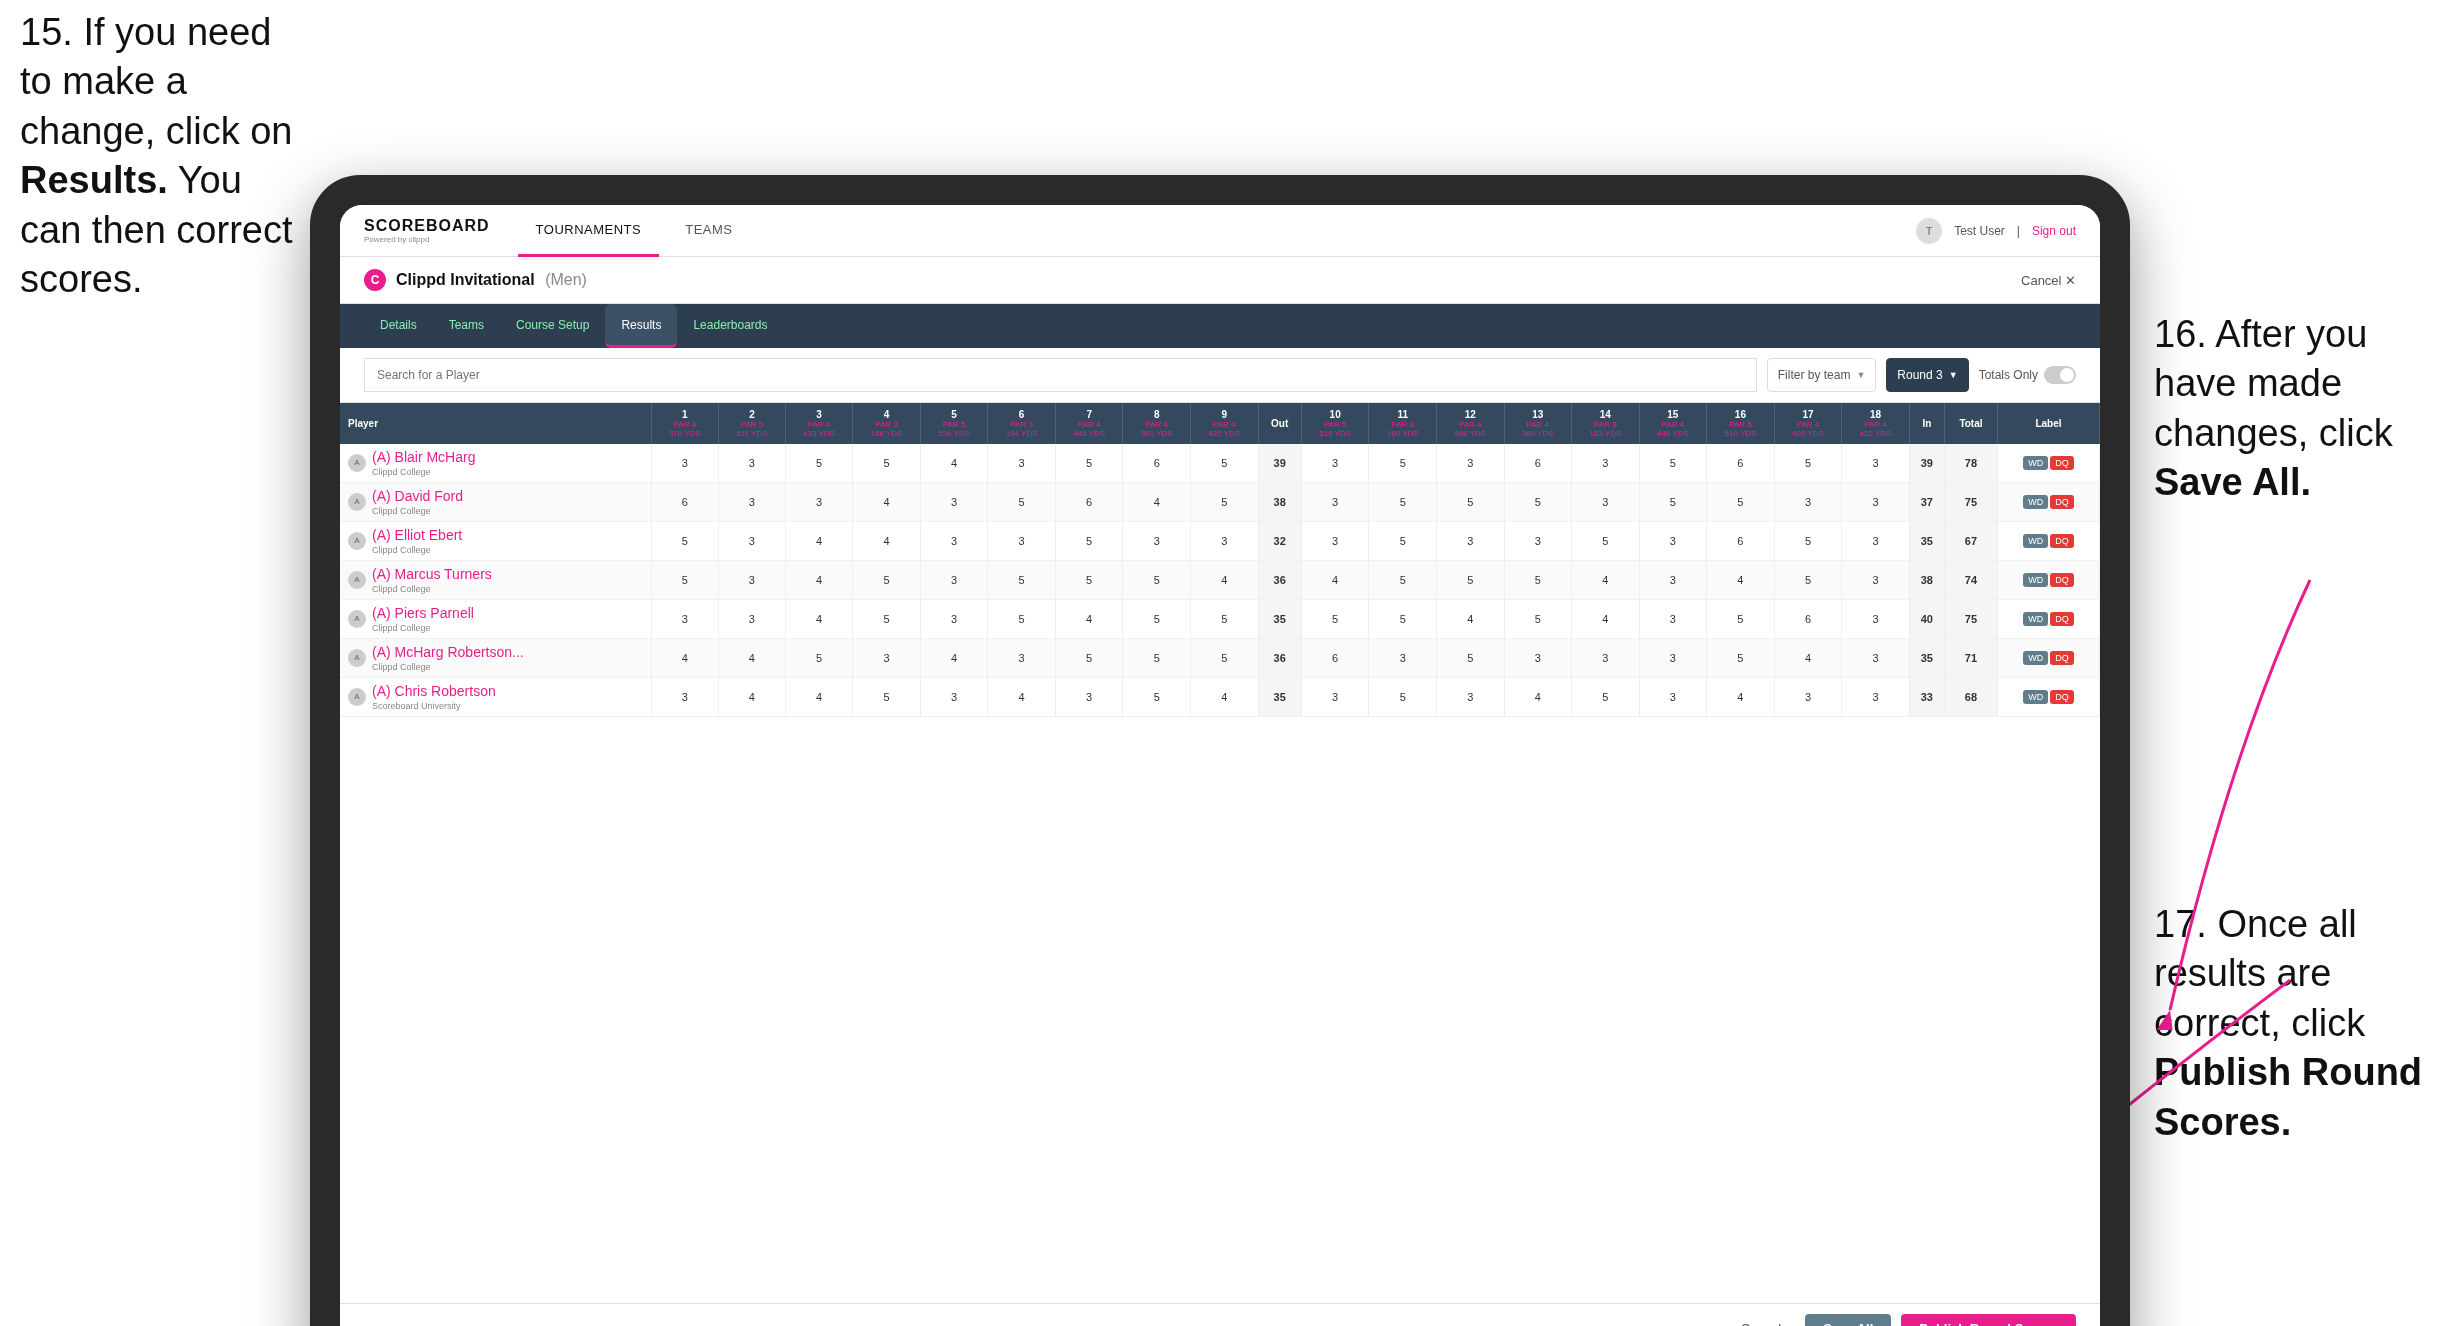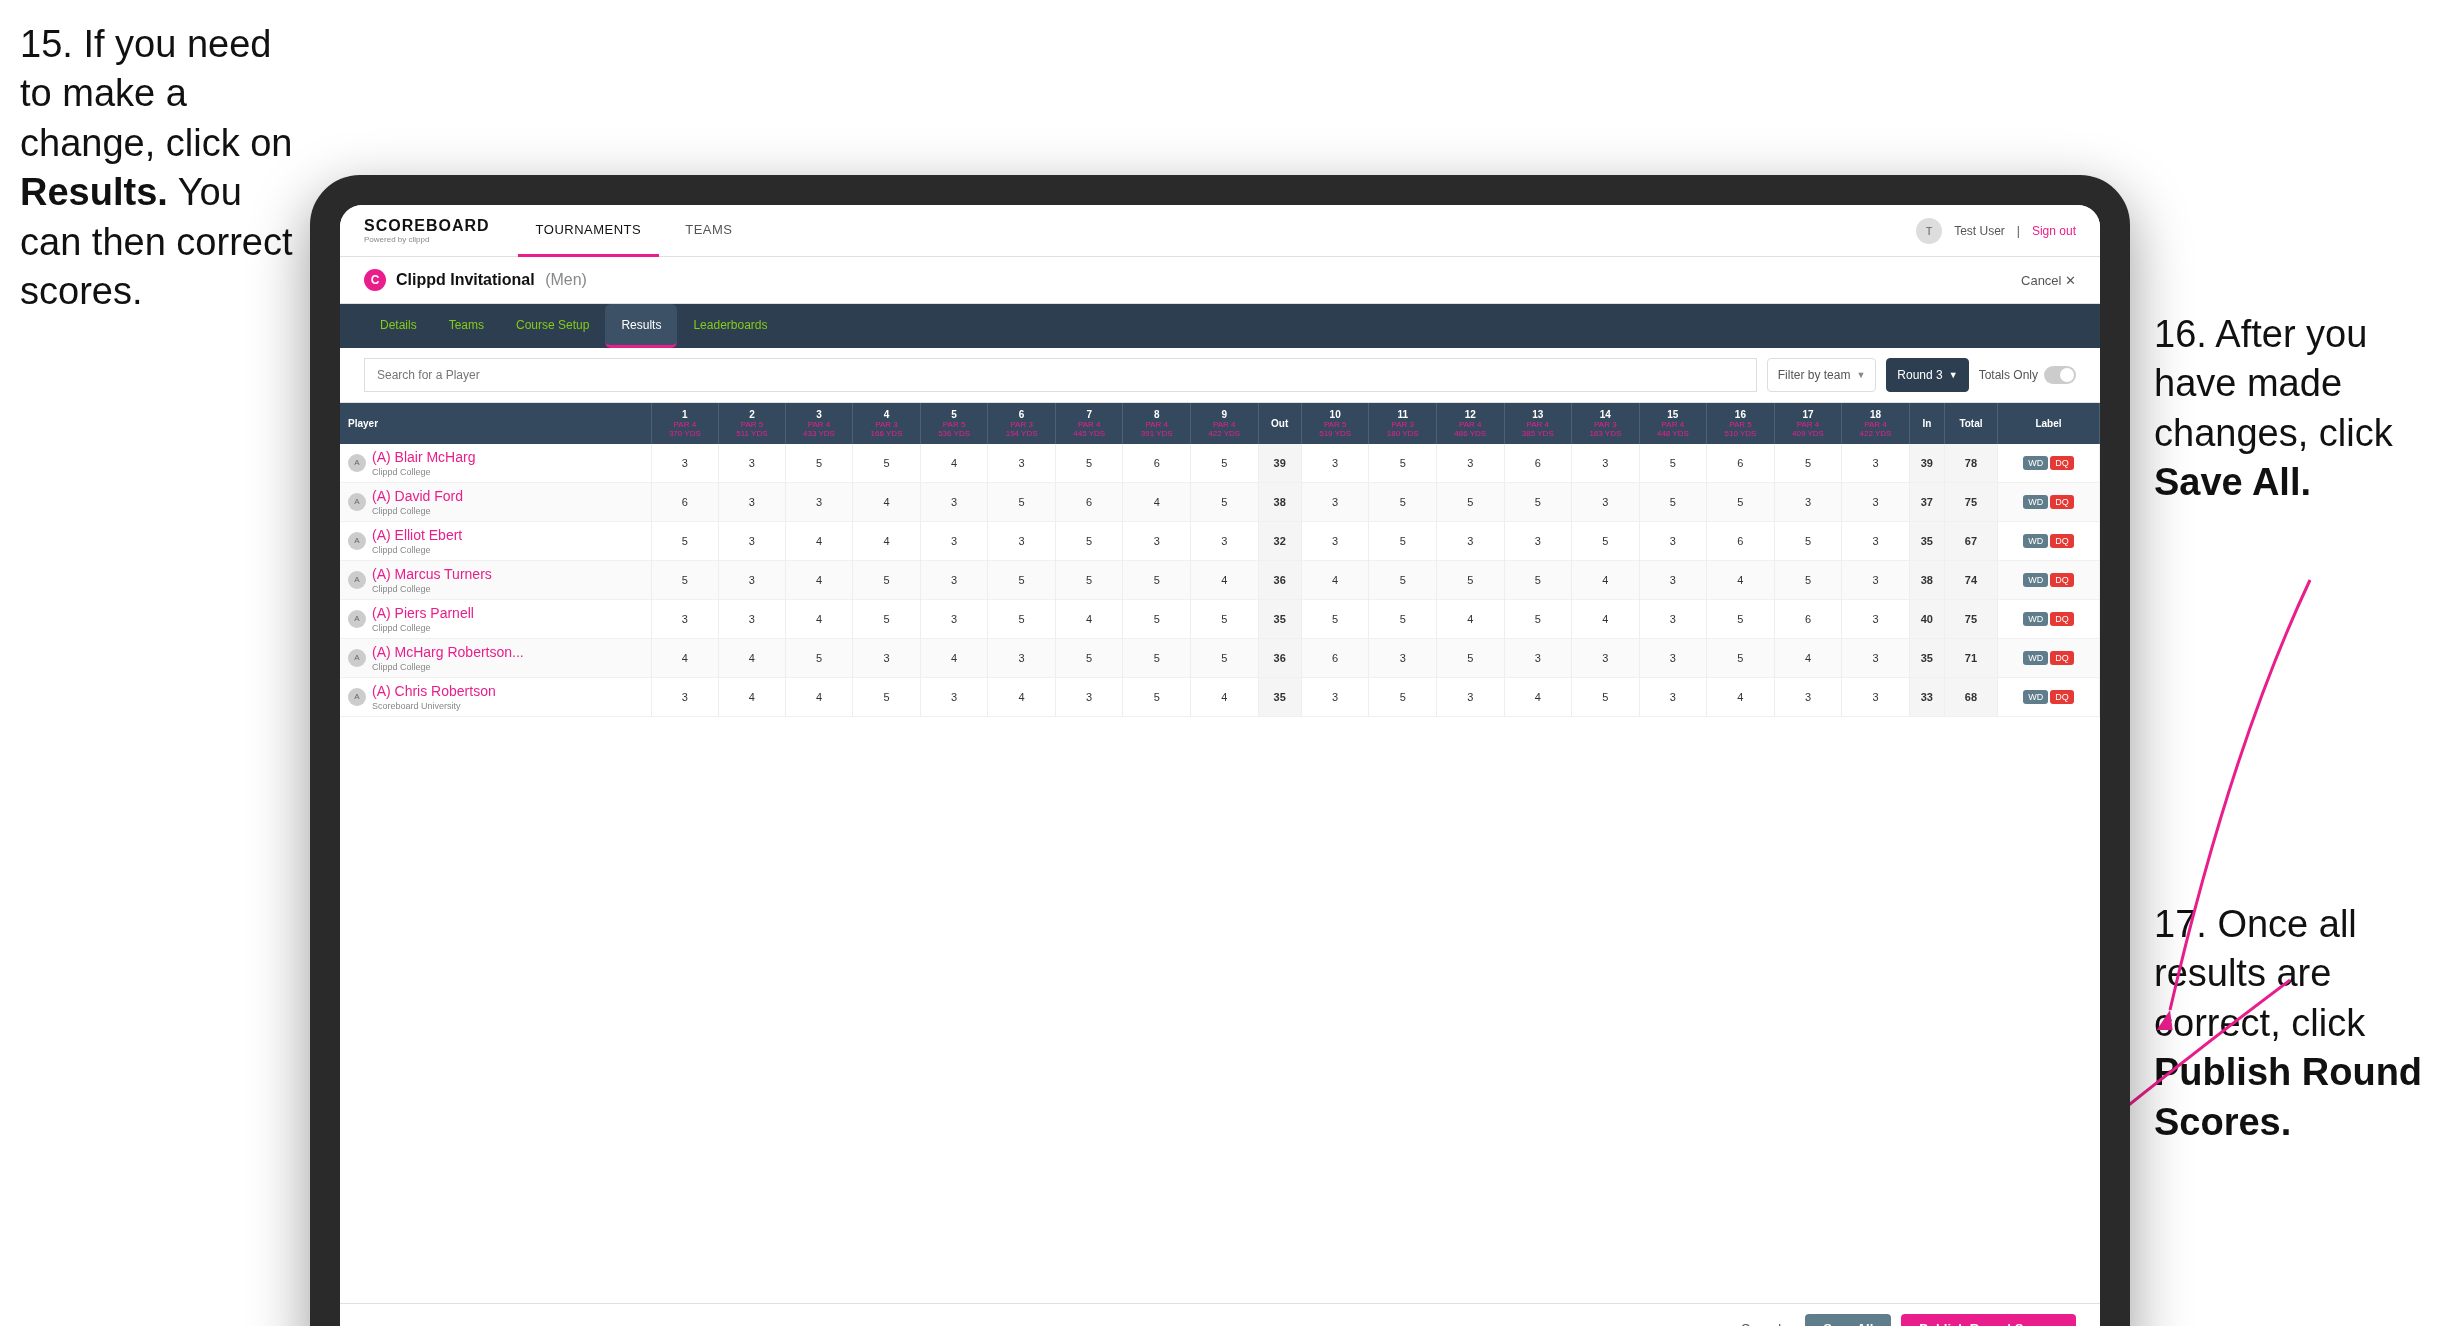--- a/index.html
+++ b/index.html
@@ -9,21 +9,21 @@
       width: 2464px;
       height: 1326px;
       position: relative;
       overflow: hidden;
     }
 
     
     .instruction-left {
       position: absolute;
       left: 20px;
-      top: 20px;
+      top: 8px;
       width: 290px;
       font-size: 38px;
       line-height: 1.3;
       color: #111;
     }
     .instruction-left strong { font-weight: 700; }
 
     
     .instruction-right-top {
       position: absolute;
@@ -184,21 +184,21 @@
     .sub-nav {
       background: #2c3e50;
       display: flex;
       align-items: center;
       padding: 0 24px;
       height: 44px;
       flex-shrink: 0;
     }
     .sub-nav-tab {
       font-size: 12px;
-      color: #84cc16;
+      color: #86efac;
       padding: 0 16px;
       height: 44px;
       display: flex;
       align-items: center;
       cursor: pointer;
       border-bottom: 3px solid transparent;
       text-transform: capitalize;
     }
     .sub-nav-tab.active {
       color: #fff;

